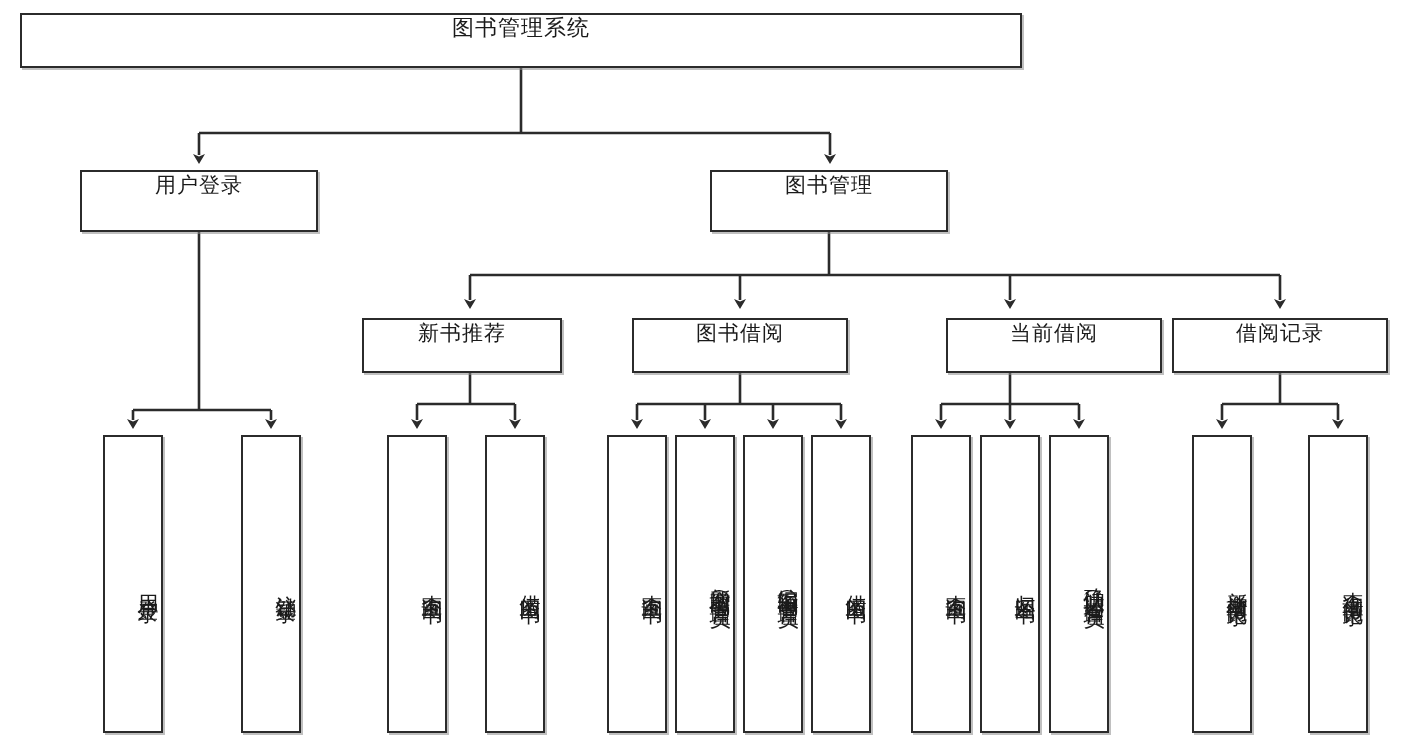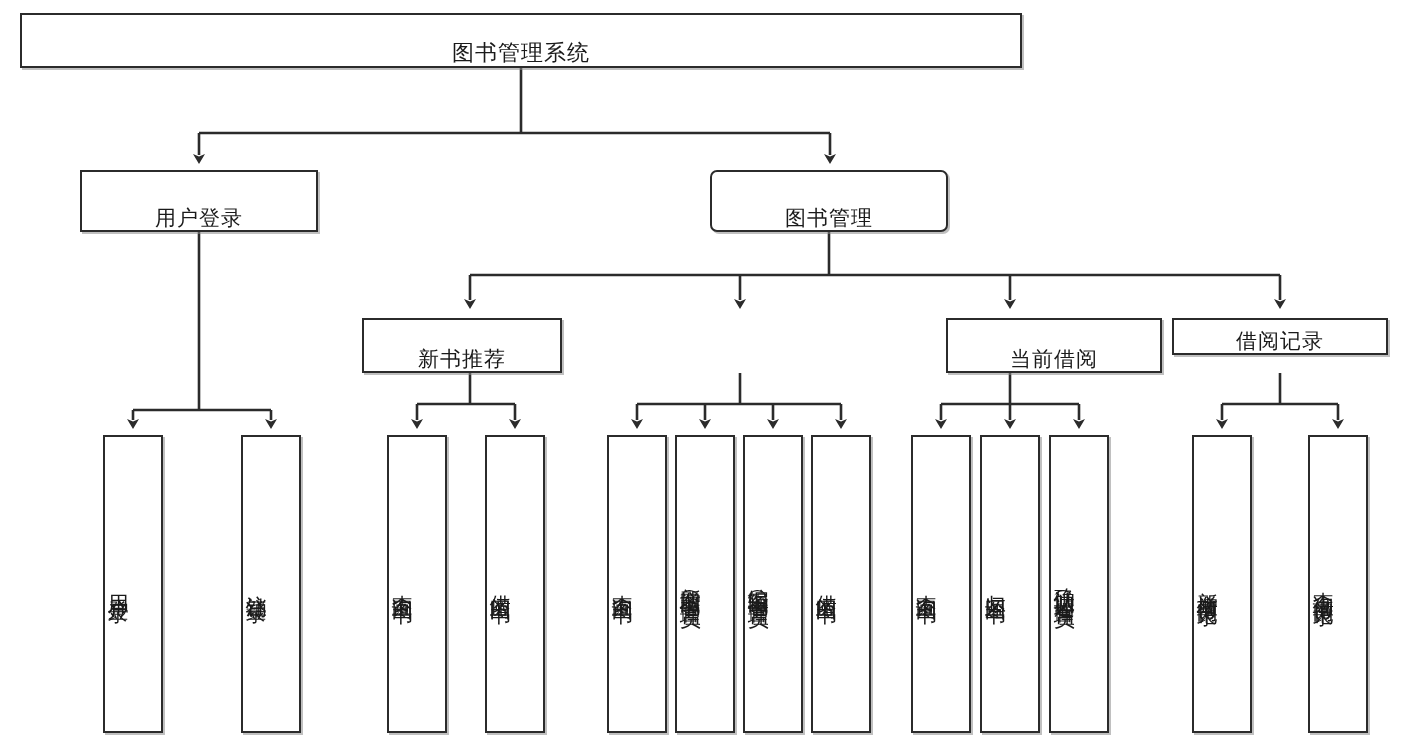--- a/index.html
+++ b/index.html
@@ -26,21 +26,21 @@
     height: 747px;
     pointer-events: none;
   }
   .node {
     position: absolute;
     box-sizing: border-box;
     background: #ffffff;
     border: 2px solid #2b2b2b;
     box-shadow: 2px 2px 0 rgba(140,140,140,0.55);
     display: flex;
-    align-items: flex-end;
+    align-items: flex-start;
     justify-content: center;
     color: #1a1a1a;
     z-index: 2;
   }
   .node.horiz {
     font-size: 21px;
     letter-spacing: 1px;
     line-height: 1.2;
   }
   .node.vert {
@@ -125,31 +125,34 @@
     </g>
   </svg>
 
   <div class="node horiz root" style="left:20px; top:13px; width:1002px; height:55px;">
     <span class="label">图书管理系统</span>
   </div>
 
   <div class="node horiz" style="left:80px; top:170px; width:238px; height:62px;">
     <span class="label">用户登录</span>
   </div>
-  <div class="node horiz" style="left:710px; top:170px; width:238px; height:62px;border-radius:7px;">
+  <div class="node horiz" style="left:710px; top:170px; width:238px; height:62px;">
     <span class="label">图书管理</span>
   </div>
 
   <div class="node horiz" style="left:362px; top:318px; width:200px; height:55px;">
     <span class="label">新书推荐</span>
   </div>
+  <div class="node horiz" style="left:632px; top:318px; width:216px; height:55px;">
+    <span class="label">图书借阅</span>
+  </div>
   <div class="node horiz" style="left:902px; top:318px; width:216px; height:55px;margin-left:44px;">
     <span class="label">当前借阅</span>
   </div>
-  <div class="node horiz" style="left:1172px; top:318px; width:216px; height:37px;">
+  <div class="node horiz" style="left:1172px; top:318px; width:216px; height:55px;">
     <span class="label">借阅记录</span>
   </div>
 
   <div class="node vert" style="left:103px; top:435px; width:60px; height:298px;">
     <span class="label">用户登录</span>
   </div>
   <div class="node vert" style="left:241px; top:435px; width:60px; height:298px;">
     <span class="label">注销登录</span>
   </div>
 

